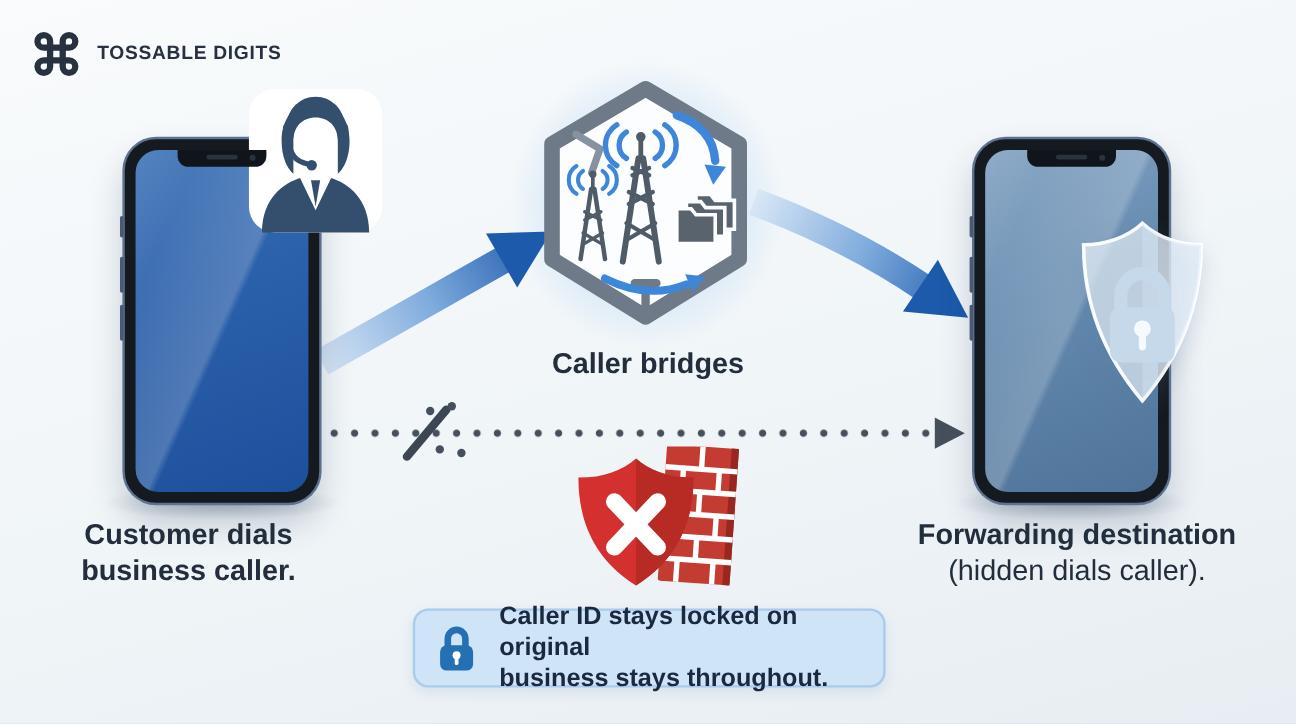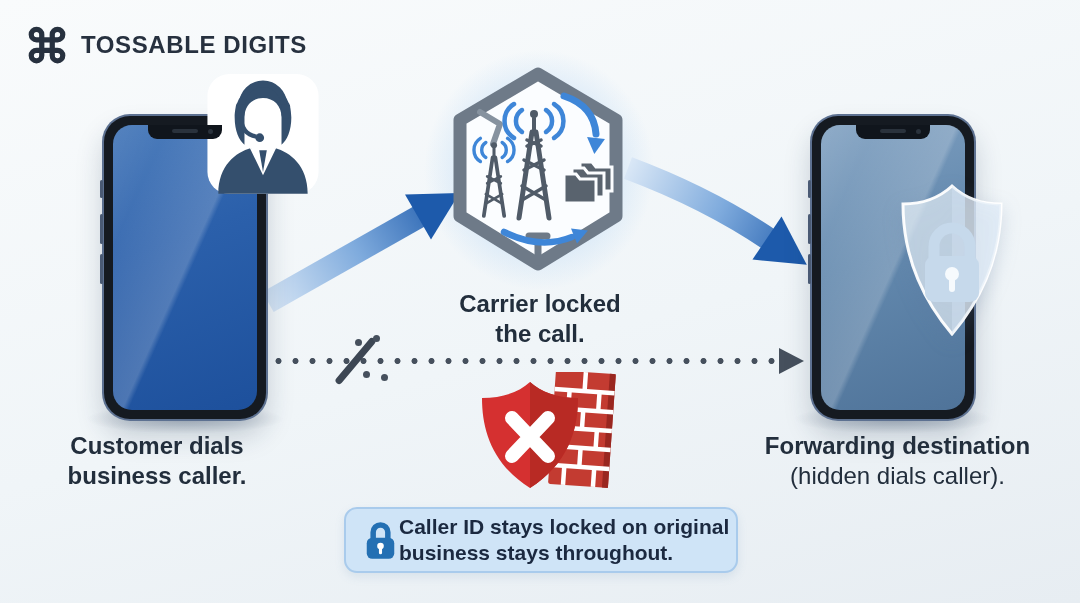--- a/index.html
+++ b/index.html
@@ -5,21 +5,21 @@
   html,body{margin:0;padding:0;background:#dde3e8;}
   *{box-sizing:border-box;}
   .canvas{
     position:relative;width:1080px;height:603px;overflow:hidden;
     background:linear-gradient(165deg,#f9fbfc 0%,#f0f5f8 55%,#e7edf2 100%);
     font-family:"Liberation Sans",sans-serif;
   }
   
   .logo{position:absolute;left:26px;top:24px;display:flex;align-items:center;gap:13px;}
   .logo svg{width:42px;height:42px;}
-  .logo-text{font-size:24px;font-weight:700;letter-spacing:0.6px;color:#27313f;text-align:right;}
+  .logo-text{font-size:16px;font-weight:700;letter-spacing:0.6px;color:#27313f;text-align:right;}
   
   .hex-glow{position:absolute;left:424px;top:50px;width:230px;height:240px;
     background:radial-gradient(closest-side,rgba(128,184,240,0.60) 0%,rgba(148,196,243,0.30) 58%,rgba(148,196,243,0) 100%);}
   
   .arrow-svg{position:absolute;}
   
   .dotted-line{position:absolute;left:270px;top:356px;width:510px;height:10px;
     background-image:radial-gradient(circle,#46505d 2.6px,rgba(70,80,93,0) 3.4px);
     background-size:17px 10px;background-repeat:repeat-x;}
   .dot-arrowhead{position:absolute;left:779px;top:348px;width:0;height:0;
@@ -43,21 +43,21 @@
   
   .caption{position:absolute;text-align:center;color:#222e3c;font-weight:700;font-size:24px;line-height:30px;}
   .caption .normal{font-weight:400;}
   
   .agent-svg{position:absolute;left:203px;top:74px;width:120px;height:122px;}
   .hex-svg{position:absolute;left:448px;top:66px;width:180px;height:205px;}
   .firewall-svg{position:absolute;left:468px;top:372px;width:150px;height:125px;}
   .pshield-svg{position:absolute;left:890px;top:182px;width:124px;height:164px;filter:drop-shadow(0 6px 9px rgba(90,120,160,0.25));}
   
   .banner{position:absolute;left:344px;top:507px;width:394px;height:66px;background:#cfe4f7;
-    border:2px solid #a9cbec;border-radius:13px;display:flex;align-items:center;gap:2px;padding-left:18px;
+    border:2px solid #a9cbec;border-radius:13px;display:flex;align-items:center;gap:19px;padding-left:18px;
     box-shadow:0 4px 10px rgba(100,140,180,0.15);}
   .banner svg{width:33px;height:43px;flex:0 0 auto;}
   .banner-text{font-size:21px;font-weight:700;line-height:26px;color:#1b2940;}
 </style>
 </head>
 <body>
 
 <div class="canvas">
 
   <div class="logo">
@@ -214,22 +214,21 @@
       <circle cx="62" cy="92" r="7" fill="#f6fafd"></circle>
       <rect x="59" y="94" width="6" height="16" rx="3" fill="#f6fafd"></rect>
     </g>
   </svg>
 
   <div class="caption" style="left:42px;top:431px;width:230px;">
     <div>Customer dials</div>
     <div>business caller.</div>
   </div>
   <div class="caption" style="left:415px;top:289px;width:250px;">
-    <div>Carrier locked</div>
-    <div>the call.</div>
+    <div>Caller bridges</div>
   </div>
   <div class="caption" style="left:745px;top:431px;width:305px;">
     <div>Forwarding destination</div>
     <div class="normal">(hidden dials caller).</div>
   </div>
 
   <div class="banner">
     <svg viewBox="0 0 36 46">
       <path d="M10,21 V14 a8,8 0 0 1 16,0 V21" fill="none" stroke="#2470b3" stroke-width="6" stroke-linecap="round"></path>
       <rect x="3" y="20" width="30" height="23" rx="6" fill="#2470b3"></rect>

